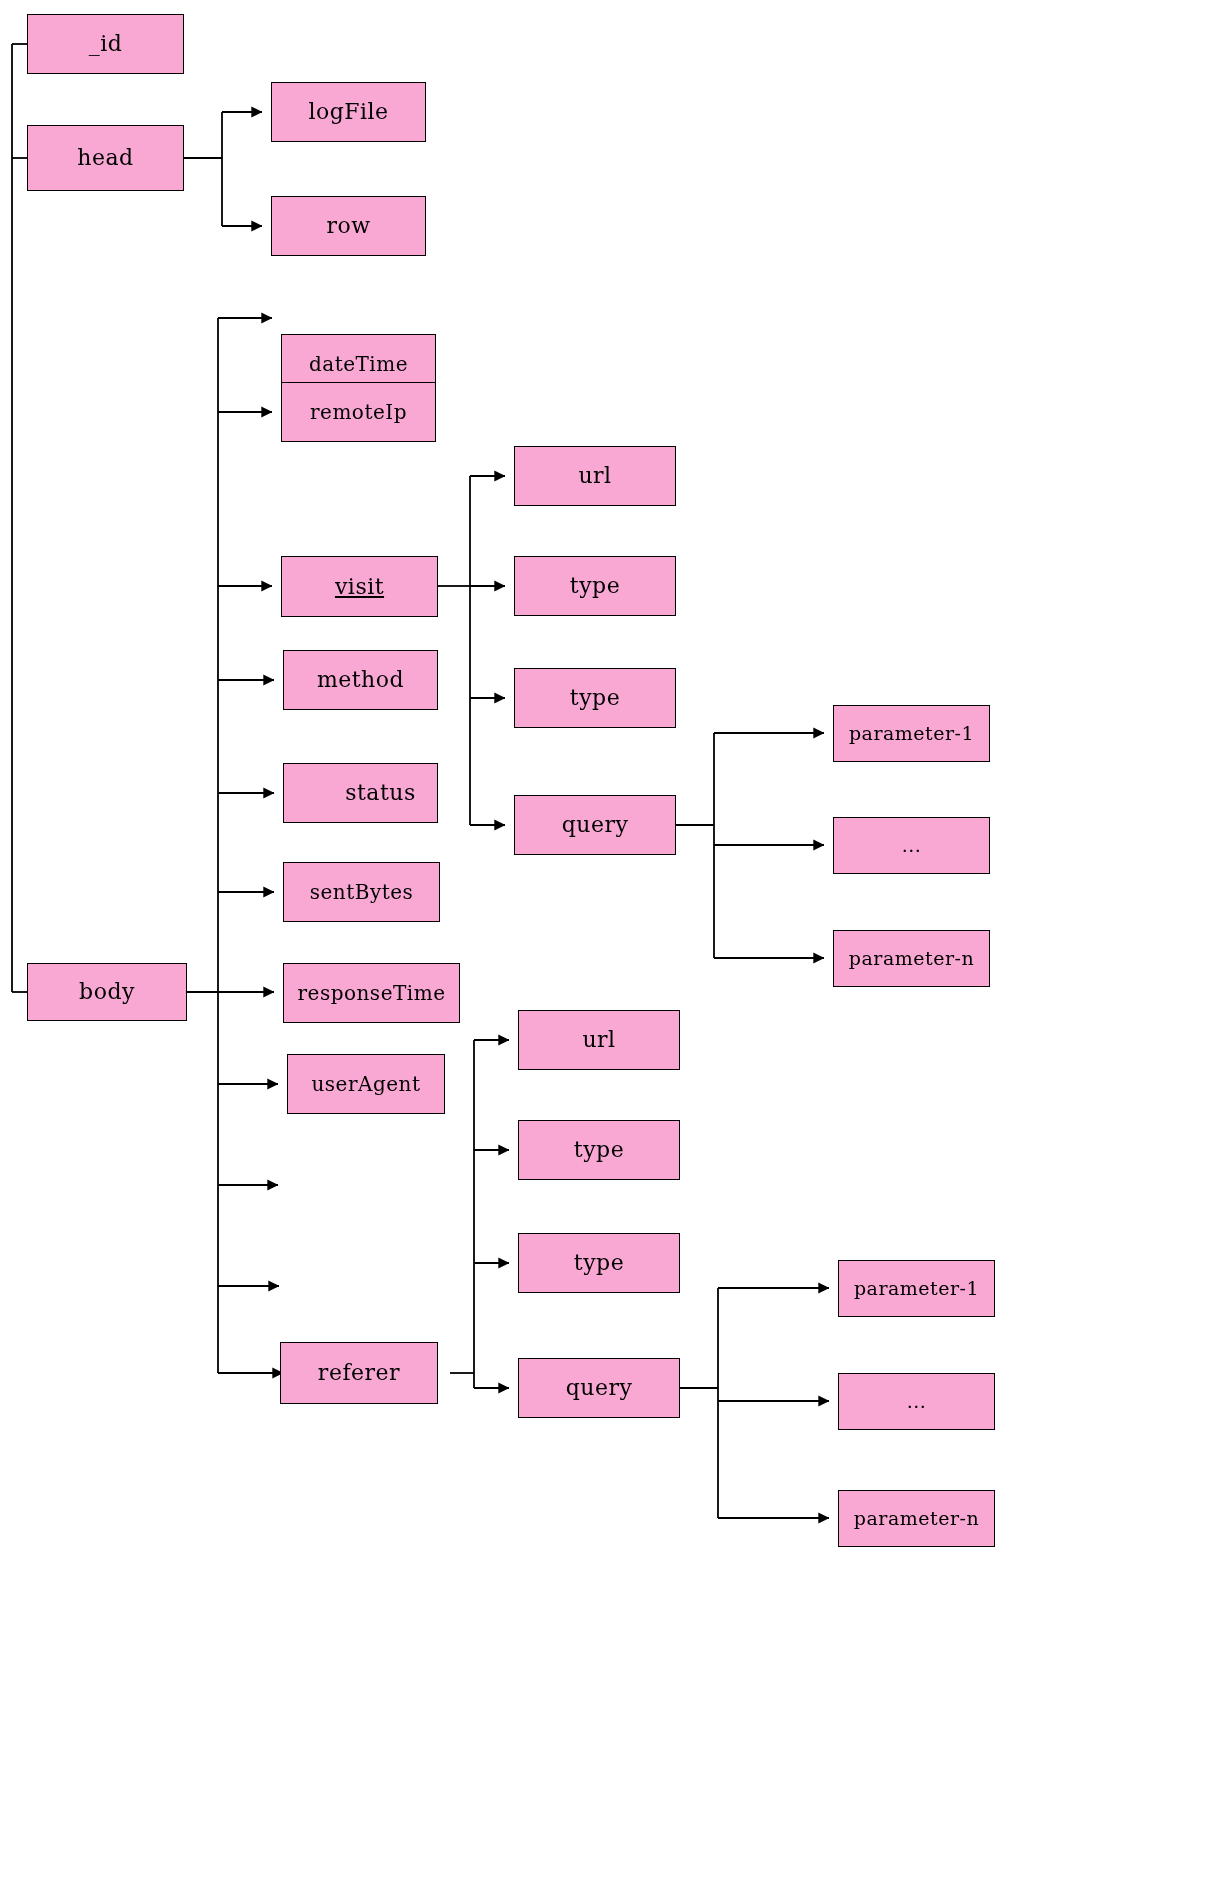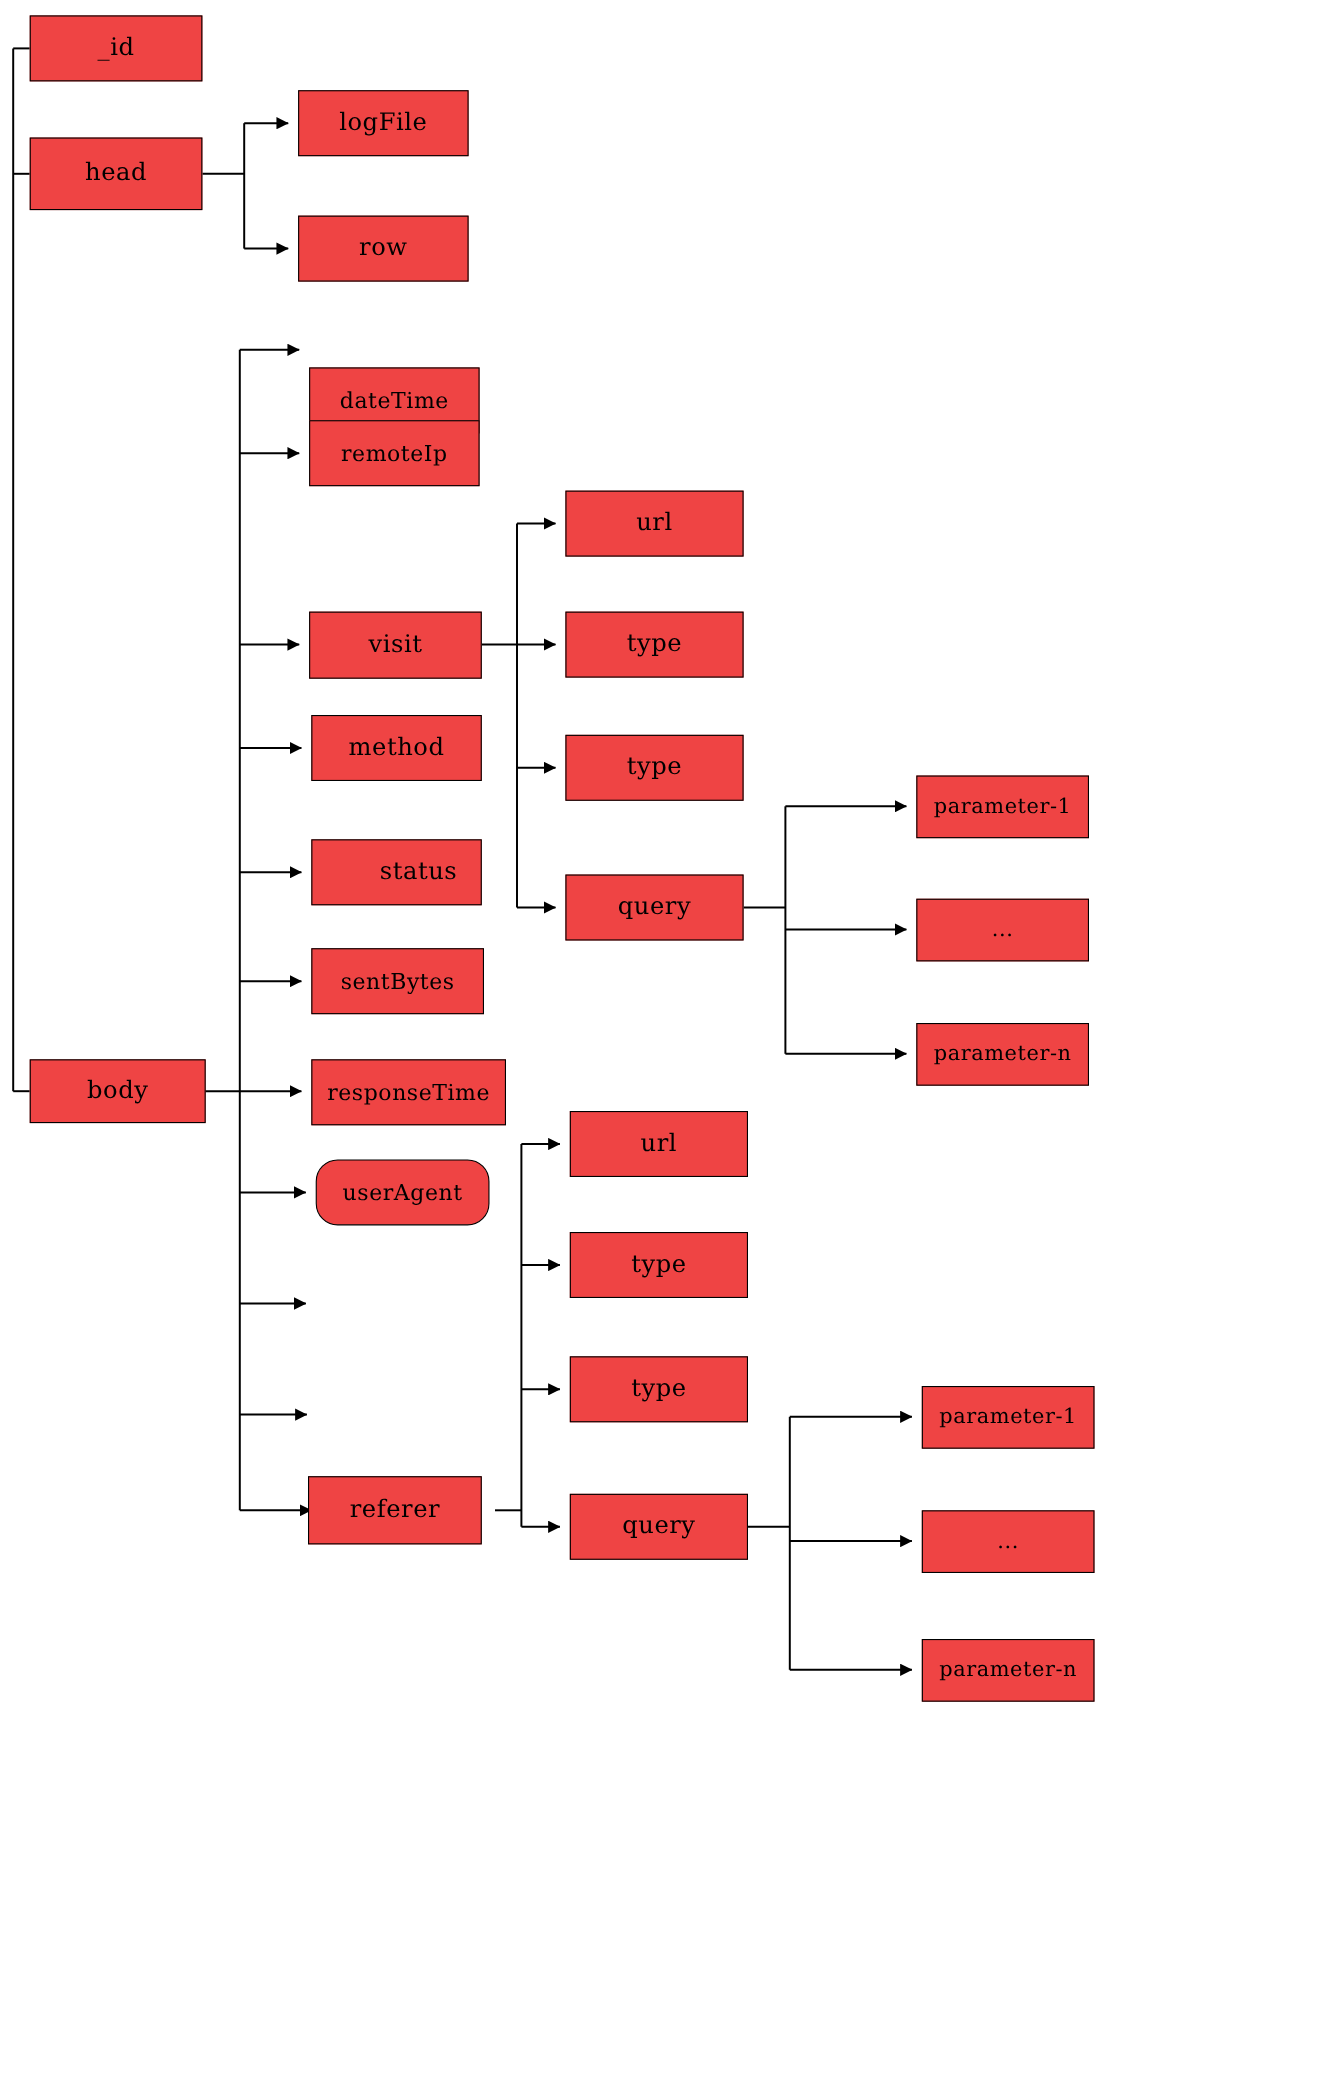--- a/index.html
+++ b/index.html
@@ -20,21 +20,21 @@
     left: 0;
     top: 0;
     width: 1209px;
     height: 1885px;
     pointer-events: none;
   }
   .node {
     position: absolute;
     box-sizing: border-box;
     border: 1.6px solid #000000;
-    background: #ef4444;
+    background: #f9a8d4;
     display: flex;
     align-items: center;
     justify-content: center;
     color: #000000;
     font-family: "DejaVu Serif", "Liberation Serif", serif;
     font-size: 22px;
     letter-spacing: 0.5px;
     line-height: 1;
     white-space: nowrap;
   }
@@ -143,41 +143,41 @@
   </div>
 
   <div class="node small-text" style="left:281px; top:288px; width:155px; height:60px;margin-top:46px;">
     <span class="node-label">dateTime</span>
   </div>
 
   <div class="node small-text" style="left:281px; top:382px; width:155px; height:60px;">
     <span class="node-label">remoteIp</span>
   </div>
 
-  <div class="node" style="left:281px; top:556px; width:157px; height:61px;">
+  <div class="node" style="left:281px; top:556px; width:157px; height:61px;text-decoration:underline;">
     <span class="node-label">visit</span>
   </div>
 
   <div class="node" style="left:283px; top:650px; width:155px; height:60px;">
     <span class="node-label">method</span>
   </div>
 
   <div class="node" style="left:283px; top:763px; width:155px; height:60px;padding-left:40px;">
     <span class="node-label">status</span>
   </div>
 
   <div class="node small-text" style="left:283px; top:862px; width:157px; height:60px;text-align:center;">
     <span class="node-label">sentBytes</span>
   </div>
 
   <div class="node small-text" style="left:283px; top:963px; width:177px; height:60px;">
     <span class="node-label">responseTime</span>
   </div>
 
-  <div class="node small-text" style="left:287px; top:1054px; width:158px; height:60px;border-radius:20px;">
+  <div class="node small-text" style="left:287px; top:1054px; width:158px; height:60px;">
     <span class="node-label">userAgent</span>
   </div>
 
 
 
   <div class="node" style="left:280px; top:1342px; width:158px; height:62px;">
     <span class="node-label">referer</span>
   </div>
 
   <div class="node" style="left:514px; top:446px; width:162px; height:60px;">

